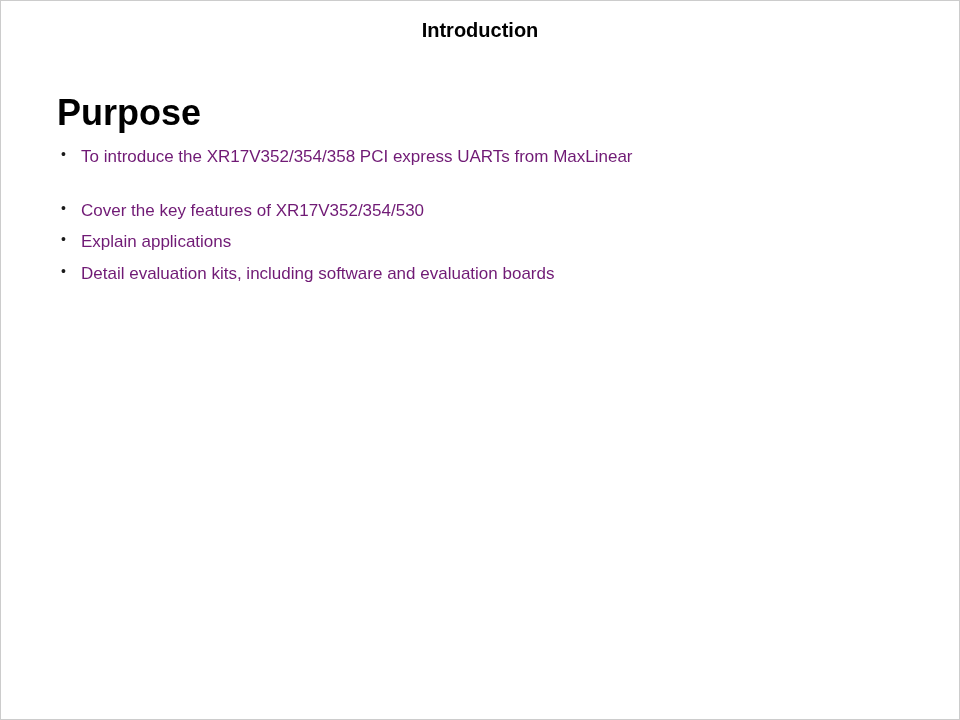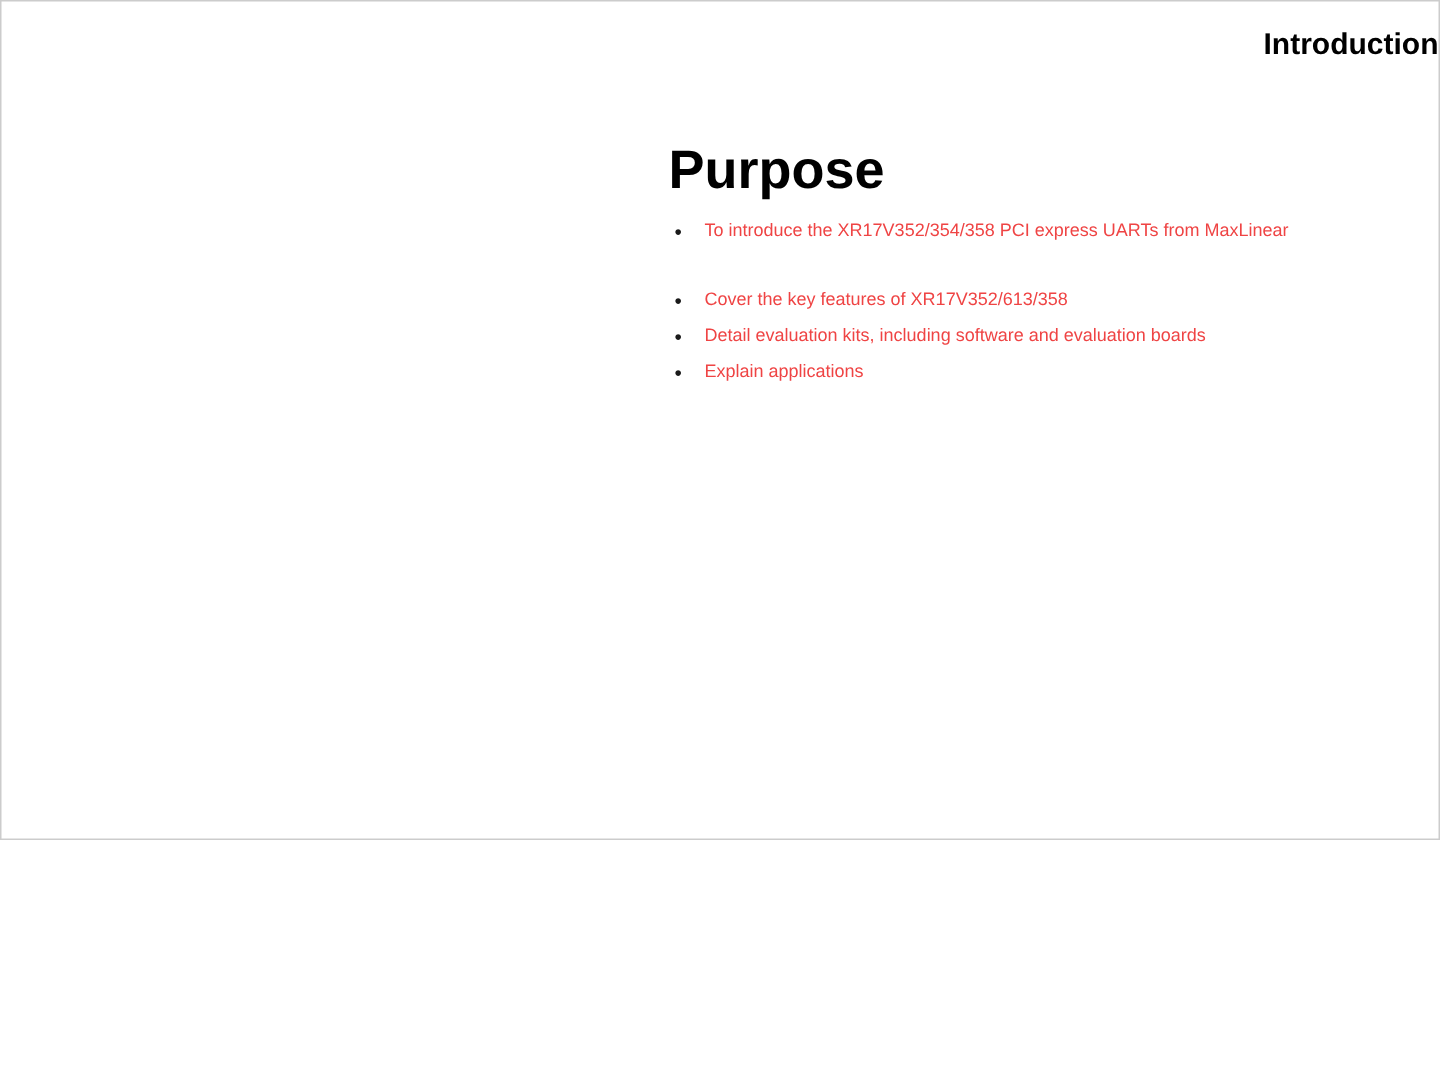--- a/index.html
+++ b/index.html
@@ -11,40 +11,39 @@
     body {
       width: 960px;
       height: 720px;
       background-color: #ffffff;
       font-family: Arial, Helvetica, sans-serif;
       overflow: hidden;
     }
 
     .slide-container {
       width: 960px;
-      height: 560px;
+      height: 720px;
       background: #ffffff;
       border: 1px solid #cccccc;
       position: relative;
       display: flex;
       flex-direction: column;
-      align-items: flex-end;
     }
 
     .slide-title {
       text-align: center;
       font-size: 20px;
       font-weight: bold;
       color: #000000;
       padding: 18px 0 10px 0;
       border-bottom: none;
     }
 
     .slide-content {
-      padding: 40px 100px 40px 112px;
+      padding: 40px 100px 40px 56px;
       flex: 1;
     }
 
     .section {
       margin-bottom: 28px;
     }
 
     .section-heading {
       font-size: 36px;
       font-weight: bold;
@@ -56,22 +55,22 @@
     .bullet-list {
       list-style: none;
       padding: 0;
       margin: 0;
     }
 
     .bullet-list li {
       position: relative;
       padding-left: 24px;
       margin-bottom: 6px;
-      font-size: 12px;
-      color: #ef4444;
+      font-size: 17px;
+      color: #701a75;
       line-height: 1.5;
     }
 
     .bullet-list li::before {
       content: '•';
       position: absolute;
       left: 4px;
       top: 0;
       font-size: 14px;
       color: #1a1a1a;
@@ -90,26 +89,26 @@
       <ul class="bullet-list">
         <li>
           <span>To introduce the XR17V352/354/358  PCI express UARTs from MaxLinear</span>
         </li>
       </ul>
     </div>
 
     <div class="section">
       <ul class="bullet-list">
         <li>
-          <span>Cover the key features of XR17V352/613/358</span>
+          <span>Cover the key features of XR17V352/354/530</span>
+        </li>
+        <li>
+          <span>Explain applications</span>
         </li>
         <li>
           <span>Detail evaluation kits, including software and evaluation boards</span>
-        </li>
-        <li>
-          <span>Explain applications</span>
         </li>
       </ul>
     </div>
 
 
   </div>
 </div>
 
 </body></html>

